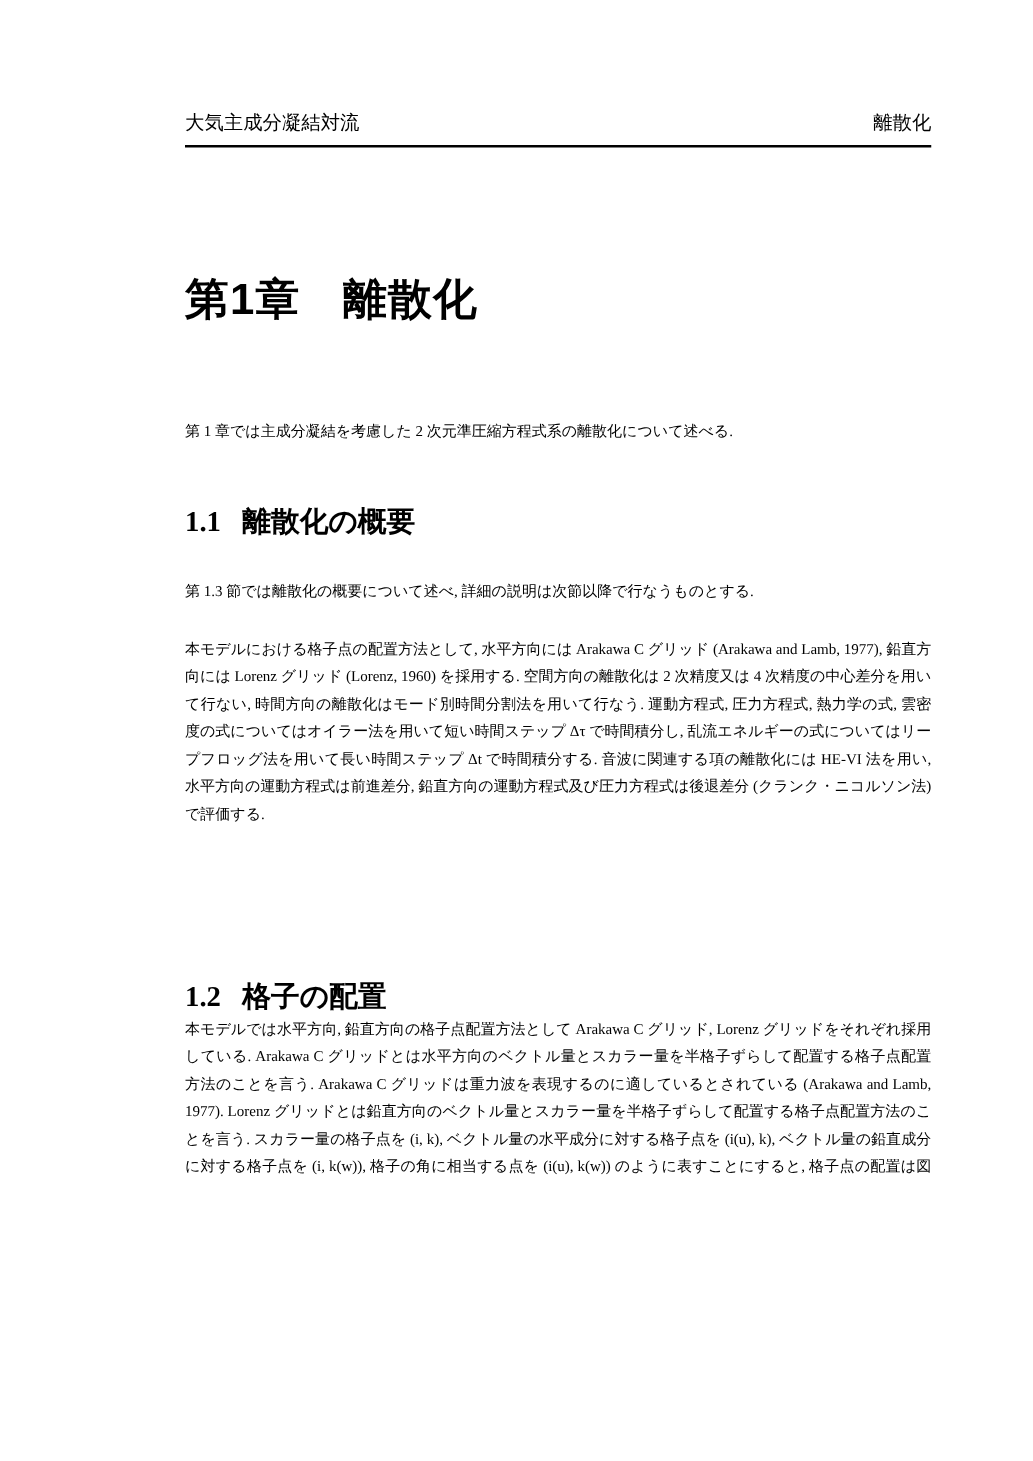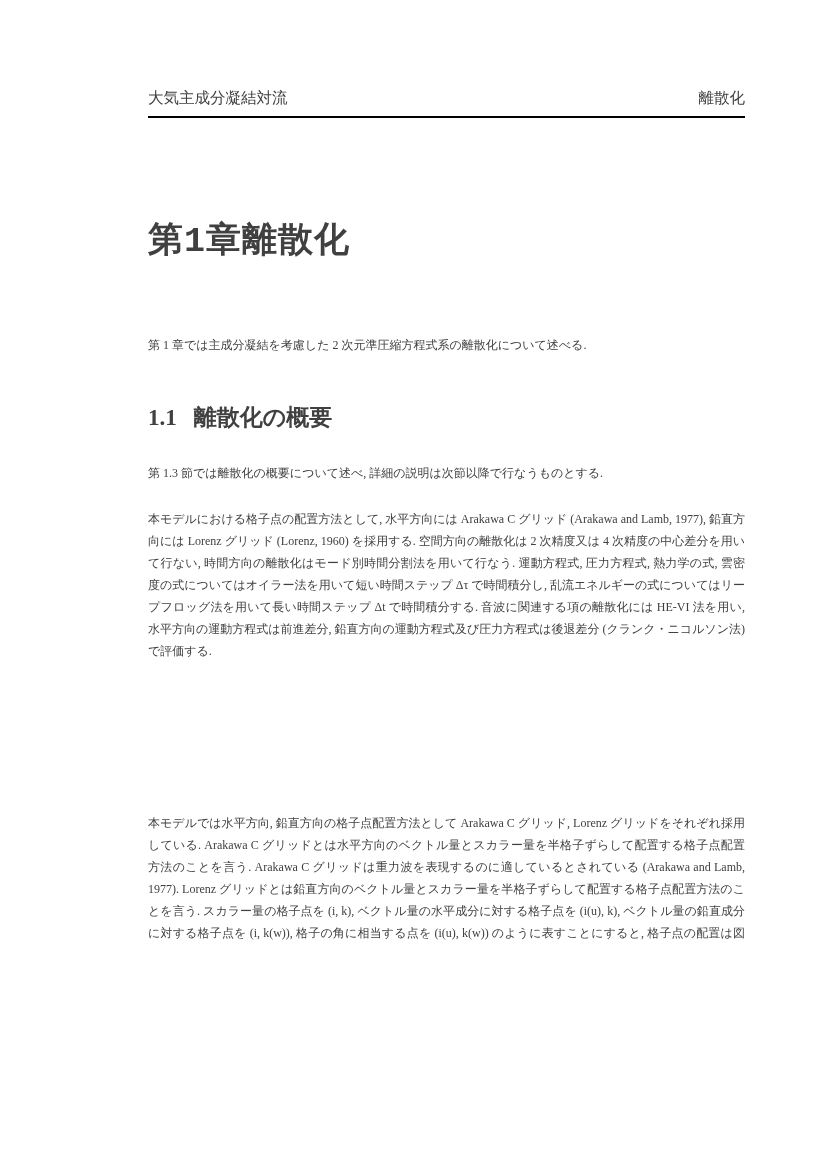--- a/index.html
+++ b/index.html
@@ -2,21 +2,21 @@
 <html><head>
 <meta charset="utf-8">
 <style>
   * { margin: 0; padding: 0; box-sizing: border-box; }
   html, body { background: #ffffff; }
   .page {
     position: relative;
     width: 826px;
     height: 942px;
     background: #ffffff;
-    color: #404040;
+    color: #000000;
     font-family: "Liberation Serif", "DejaVu Serif", serif;
     overflow: hidden;
   }
   .col { position: absolute; left: 148px; width: 597px; }
 
   .running-header {
     top: 88px;
     display: flex;
     justify-content: space-between;
     align-items: flex-end;
@@ -27,21 +27,22 @@
 
   .chapter-heading {
     top: 216px;
     font-family: "Liberation Sans", "DejaVu Sans", sans-serif;
     font-weight: bold;
     font-size: 35px;
     letter-spacing: 1px;
     white-space: nowrap;
   }
   .chapter-heading .chapter-number {
-    font-family: Liberation Mono, monospace;
+    font-family: Liberation Sans, sans-serif;
+    margin-right: 34px;
   }
 
   .body-par {
     font-size: 12px;
     line-height: 22px;
     text-align: justify;
   }
   .intro-par   { top: 334px; }
   .par-1-1-a   { top: 462px; }
   .par-1-1-b   { top: 508px; }
@@ -84,20 +85,23 @@
   <p class="col body-par intro-par">第 1 章では主成分凝結を考慮した 2 次元準圧縮方程式系の離散化について述べる.</p>
 
   <div class="col section-heading sec-1-1">
     <span class="section-number">1.1</span><span>離散化の概要</span>
   </div>
 
   <p class="col body-par par-1-1-a">第 1.3 節では離散化の概要について述べ, 詳細の説明は次節以降で行なうものとする.</p>
 
   <p class="col body-par par-1-1-b">本モデルにおける格子点の配置方法として, 水平方向には Arakawa C グリッド (Arakawa and Lamb, 1977), 鉛直方向には Lorenz グリッド (Lorenz, 1960) を採用する. 空間方向の離散化は 2 次精度又は 4 次精度の中心差分を用いて行ない, 時間方向の離散化はモード別時間分割法を用いて行なう. 運動方程式, 圧力方程式, 熱力学の式, 雲密度の式についてはオイラー法を用いて短い時間ステップ Δτ で時間積分し, 乱流エネルギーの式についてはリープフロッグ法を用いて長い時間ステップ Δt で時間積分する. 音波に関連する項の離散化には HE-VI 法を用い, 水平方向の運動方程式は前進差分, 鉛直方向の運動方程式及び圧力方程式は後退差分 (クランク・ニコルソン法) で評価する.</p>
 
+  <div class="col section-heading sec-1-2">
+    <span class="section-number">1.2</span><span>格子の配置</span>
+  </div>
 
   <p class="col body-par par-1-2-a">本モデルでは水平方向, 鉛直方向の格子点配置方法として Arakawa C グリッド, Lorenz グリッドをそれぞれ採用している. Arakawa C グリッドとは水平方向のベクトル量とスカラー量を半格子ずらして配置する格子点配置方法のことを言う. Arakawa C グリッドは重力波を表現するのに適しているとされている (Arakawa and Lamb, 1977). Lorenz グリッドとは鉛直方向のベクトル量とスカラー量を半格子ずらして配置する格子点配置方法のことを言う. スカラー量の格子点を (i, k), ベクトル量の水平成分に対する格子点を (i(u), k), ベクトル量の鉛直成分に対する格子点を (i, k(w)), 格子の角に相当する点を (i(u), k(w)) のように表すことにすると, 格子点の配置は図 1.1 のように表される.</p>
 
   <div class="col page-footer">
     <span>2009/02/22(山下 達也)</span>
   </div>
 
 </div>
 
 </body></html>

